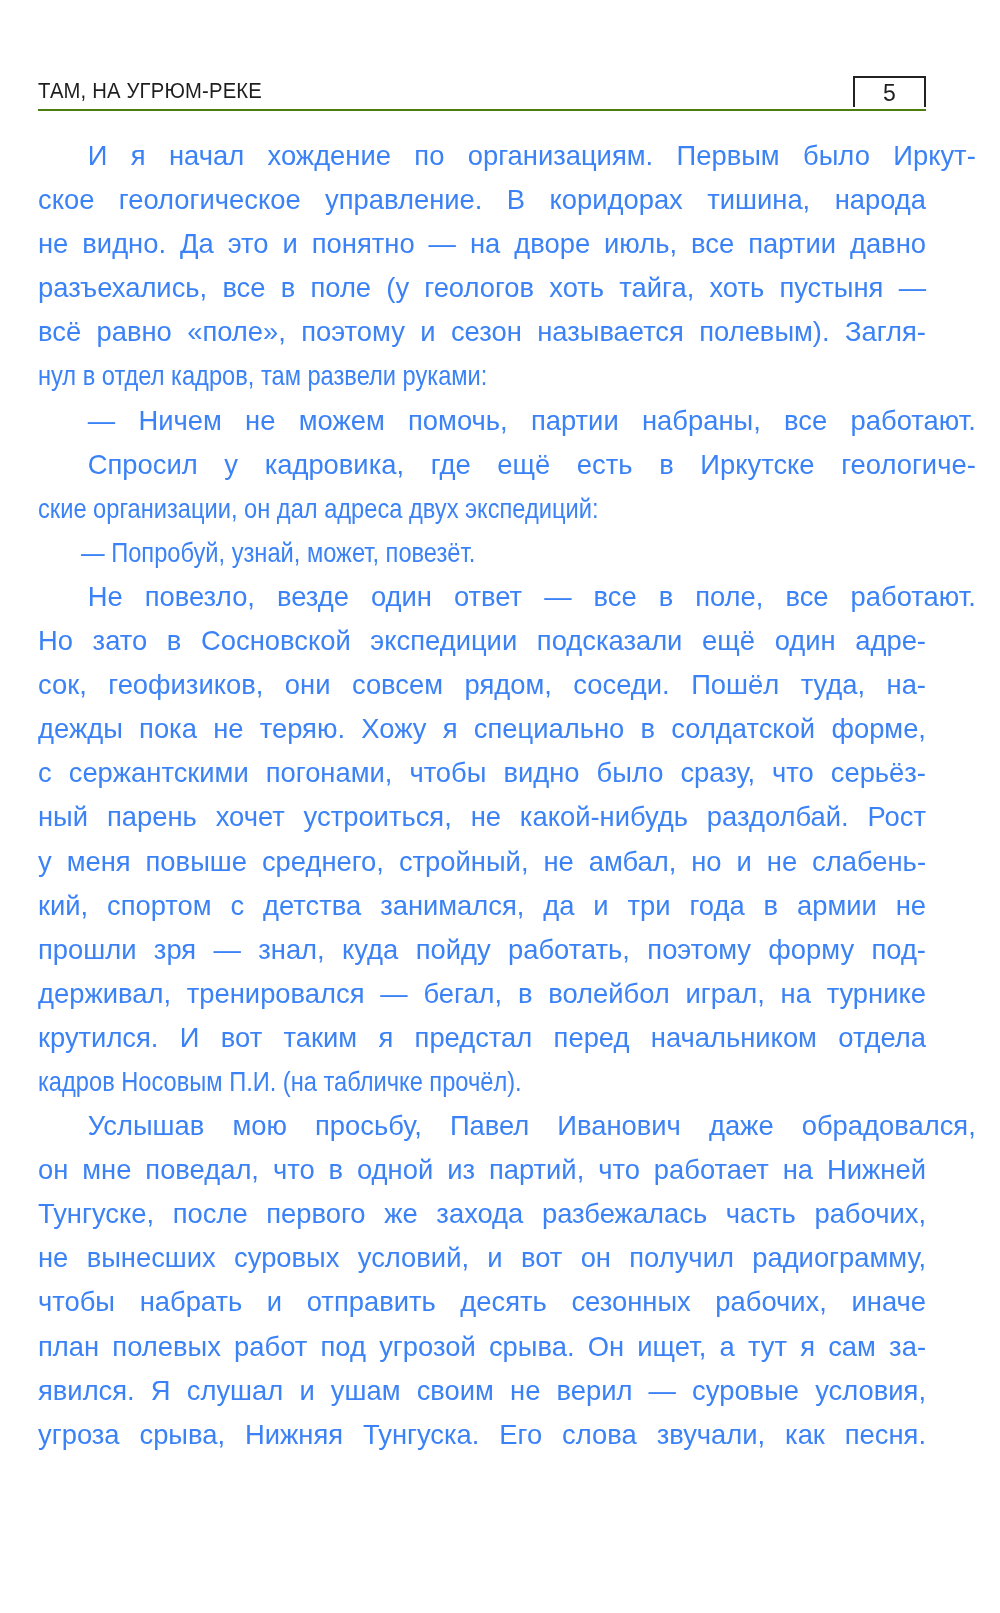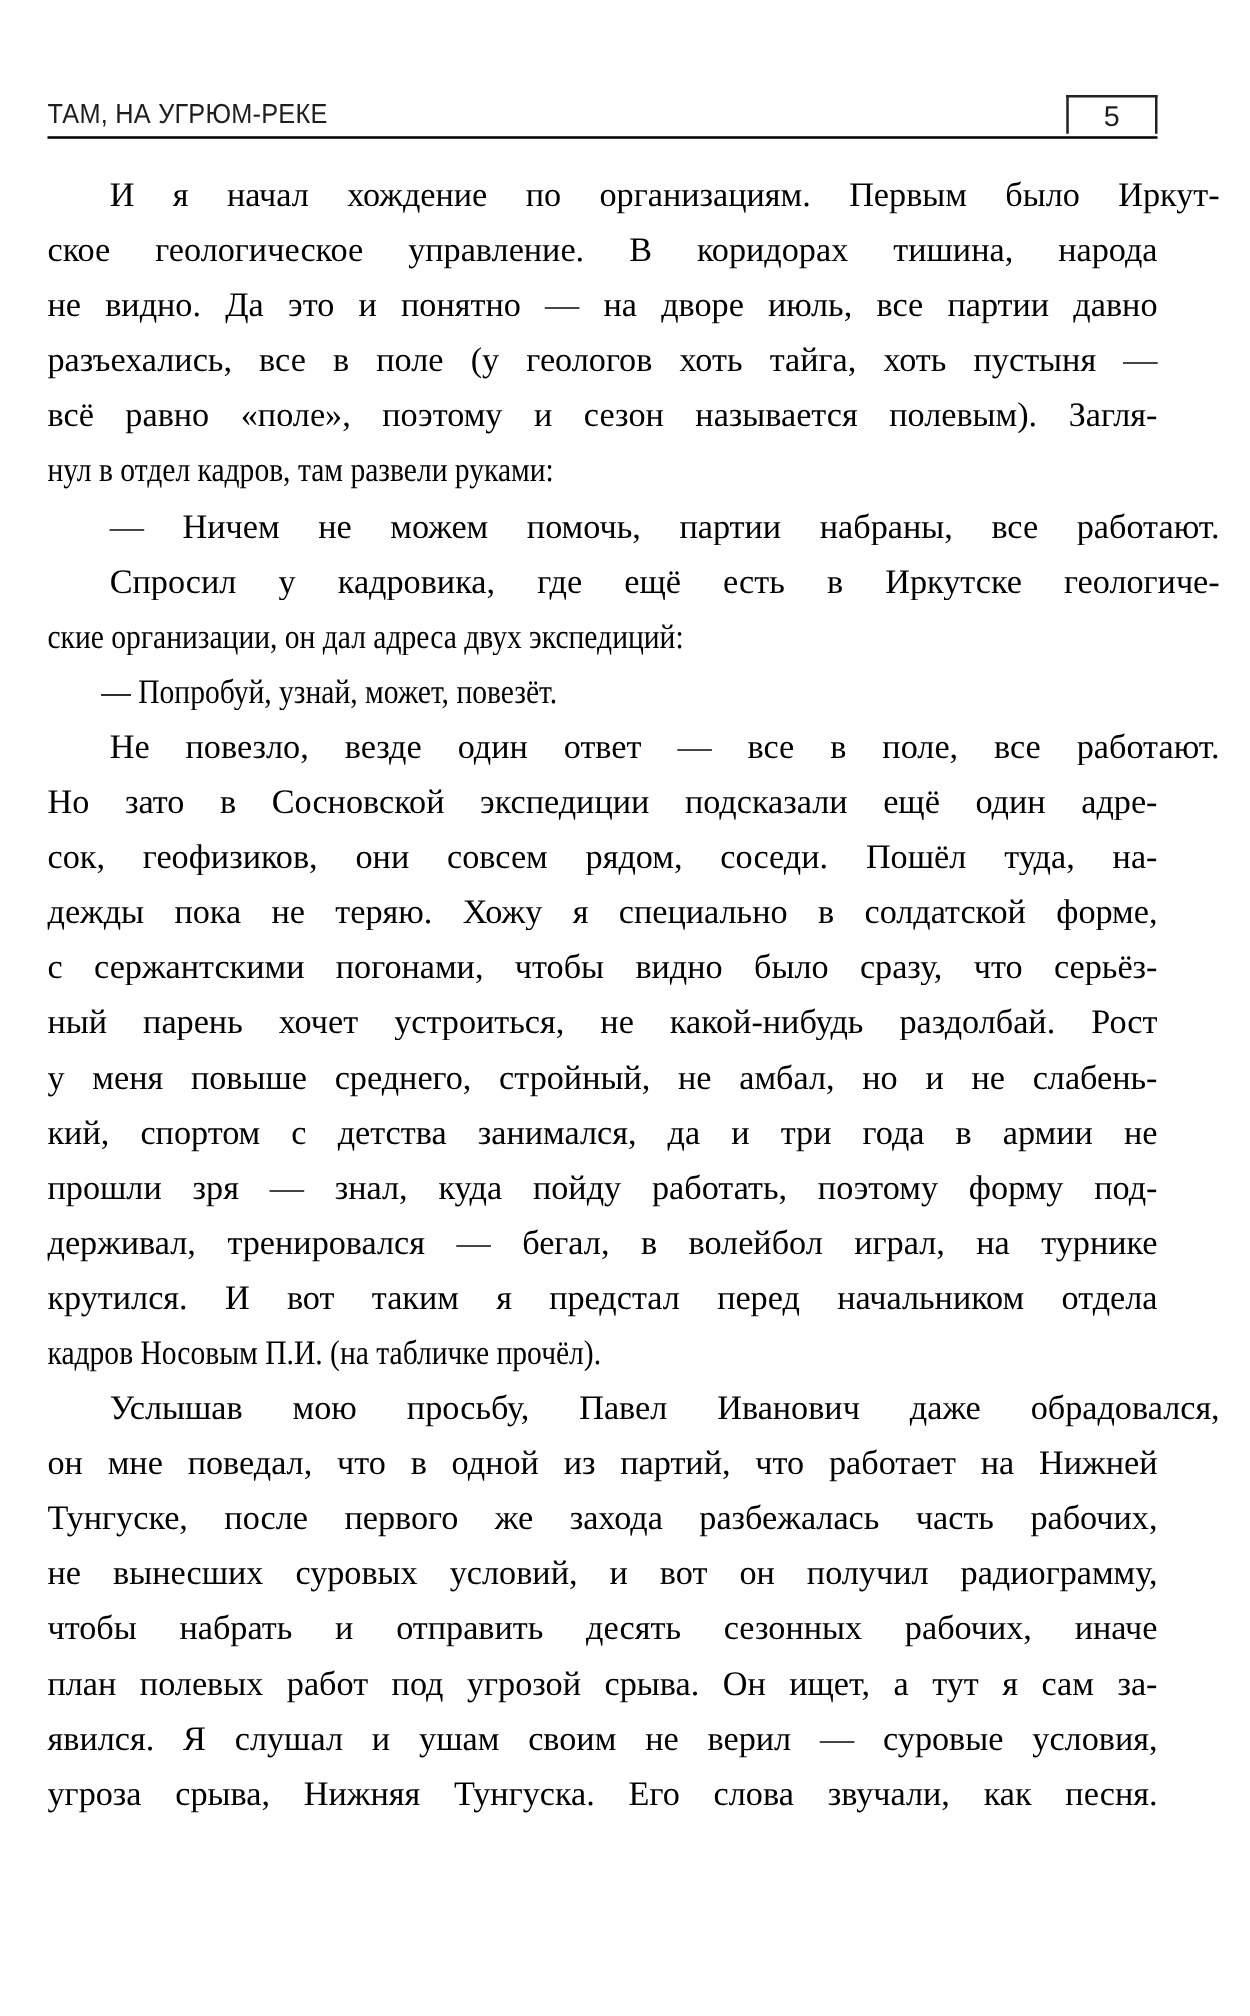--- a/index.html
+++ b/index.html
@@ -13,21 +13,21 @@
       position: relative;
       overflow: hidden;
       color: #1a1a1a;
     }
     .running-head {
       position: absolute;
       left: 38px;
       top: 72px;
       width: 888px;
       height: 37px;
-      border-bottom: 2px solid #000000;
+      border-bottom: 2px solid #4d7c0f;
     }
     .running-title {
       position: absolute;
       left: 0;
       top: 6px;
       font-family: "Liberation Sans", sans-serif;
       font-size: 22px;
       letter-spacing: 0.2px;
       transform: scaleX(0.92);
       transform-origin: left center;
@@ -46,24 +46,24 @@
       font-family: "Liberation Sans", sans-serif;
       font-size: 23px;
       line-height: 30px;
       color: #1e1e1e;
     }
     .text-body {
       position: absolute;
       left: 38px;
       top: 134px;
       width: 888px;
-      font-family: Liberation Serif, serif;
+      font-family: Liberation Sans, sans-serif;
       font-size: 27.5px;
       line-height: 44.1px;
-      color: #000000;
+      color: #3b82f6;
     }
     .line {
       display: block;
       white-space: nowrap;
       text-align: justify;
       text-align-last: justify;
       height: 44.1px;
       transform-origin: left center;
     }
     .line.indent {

